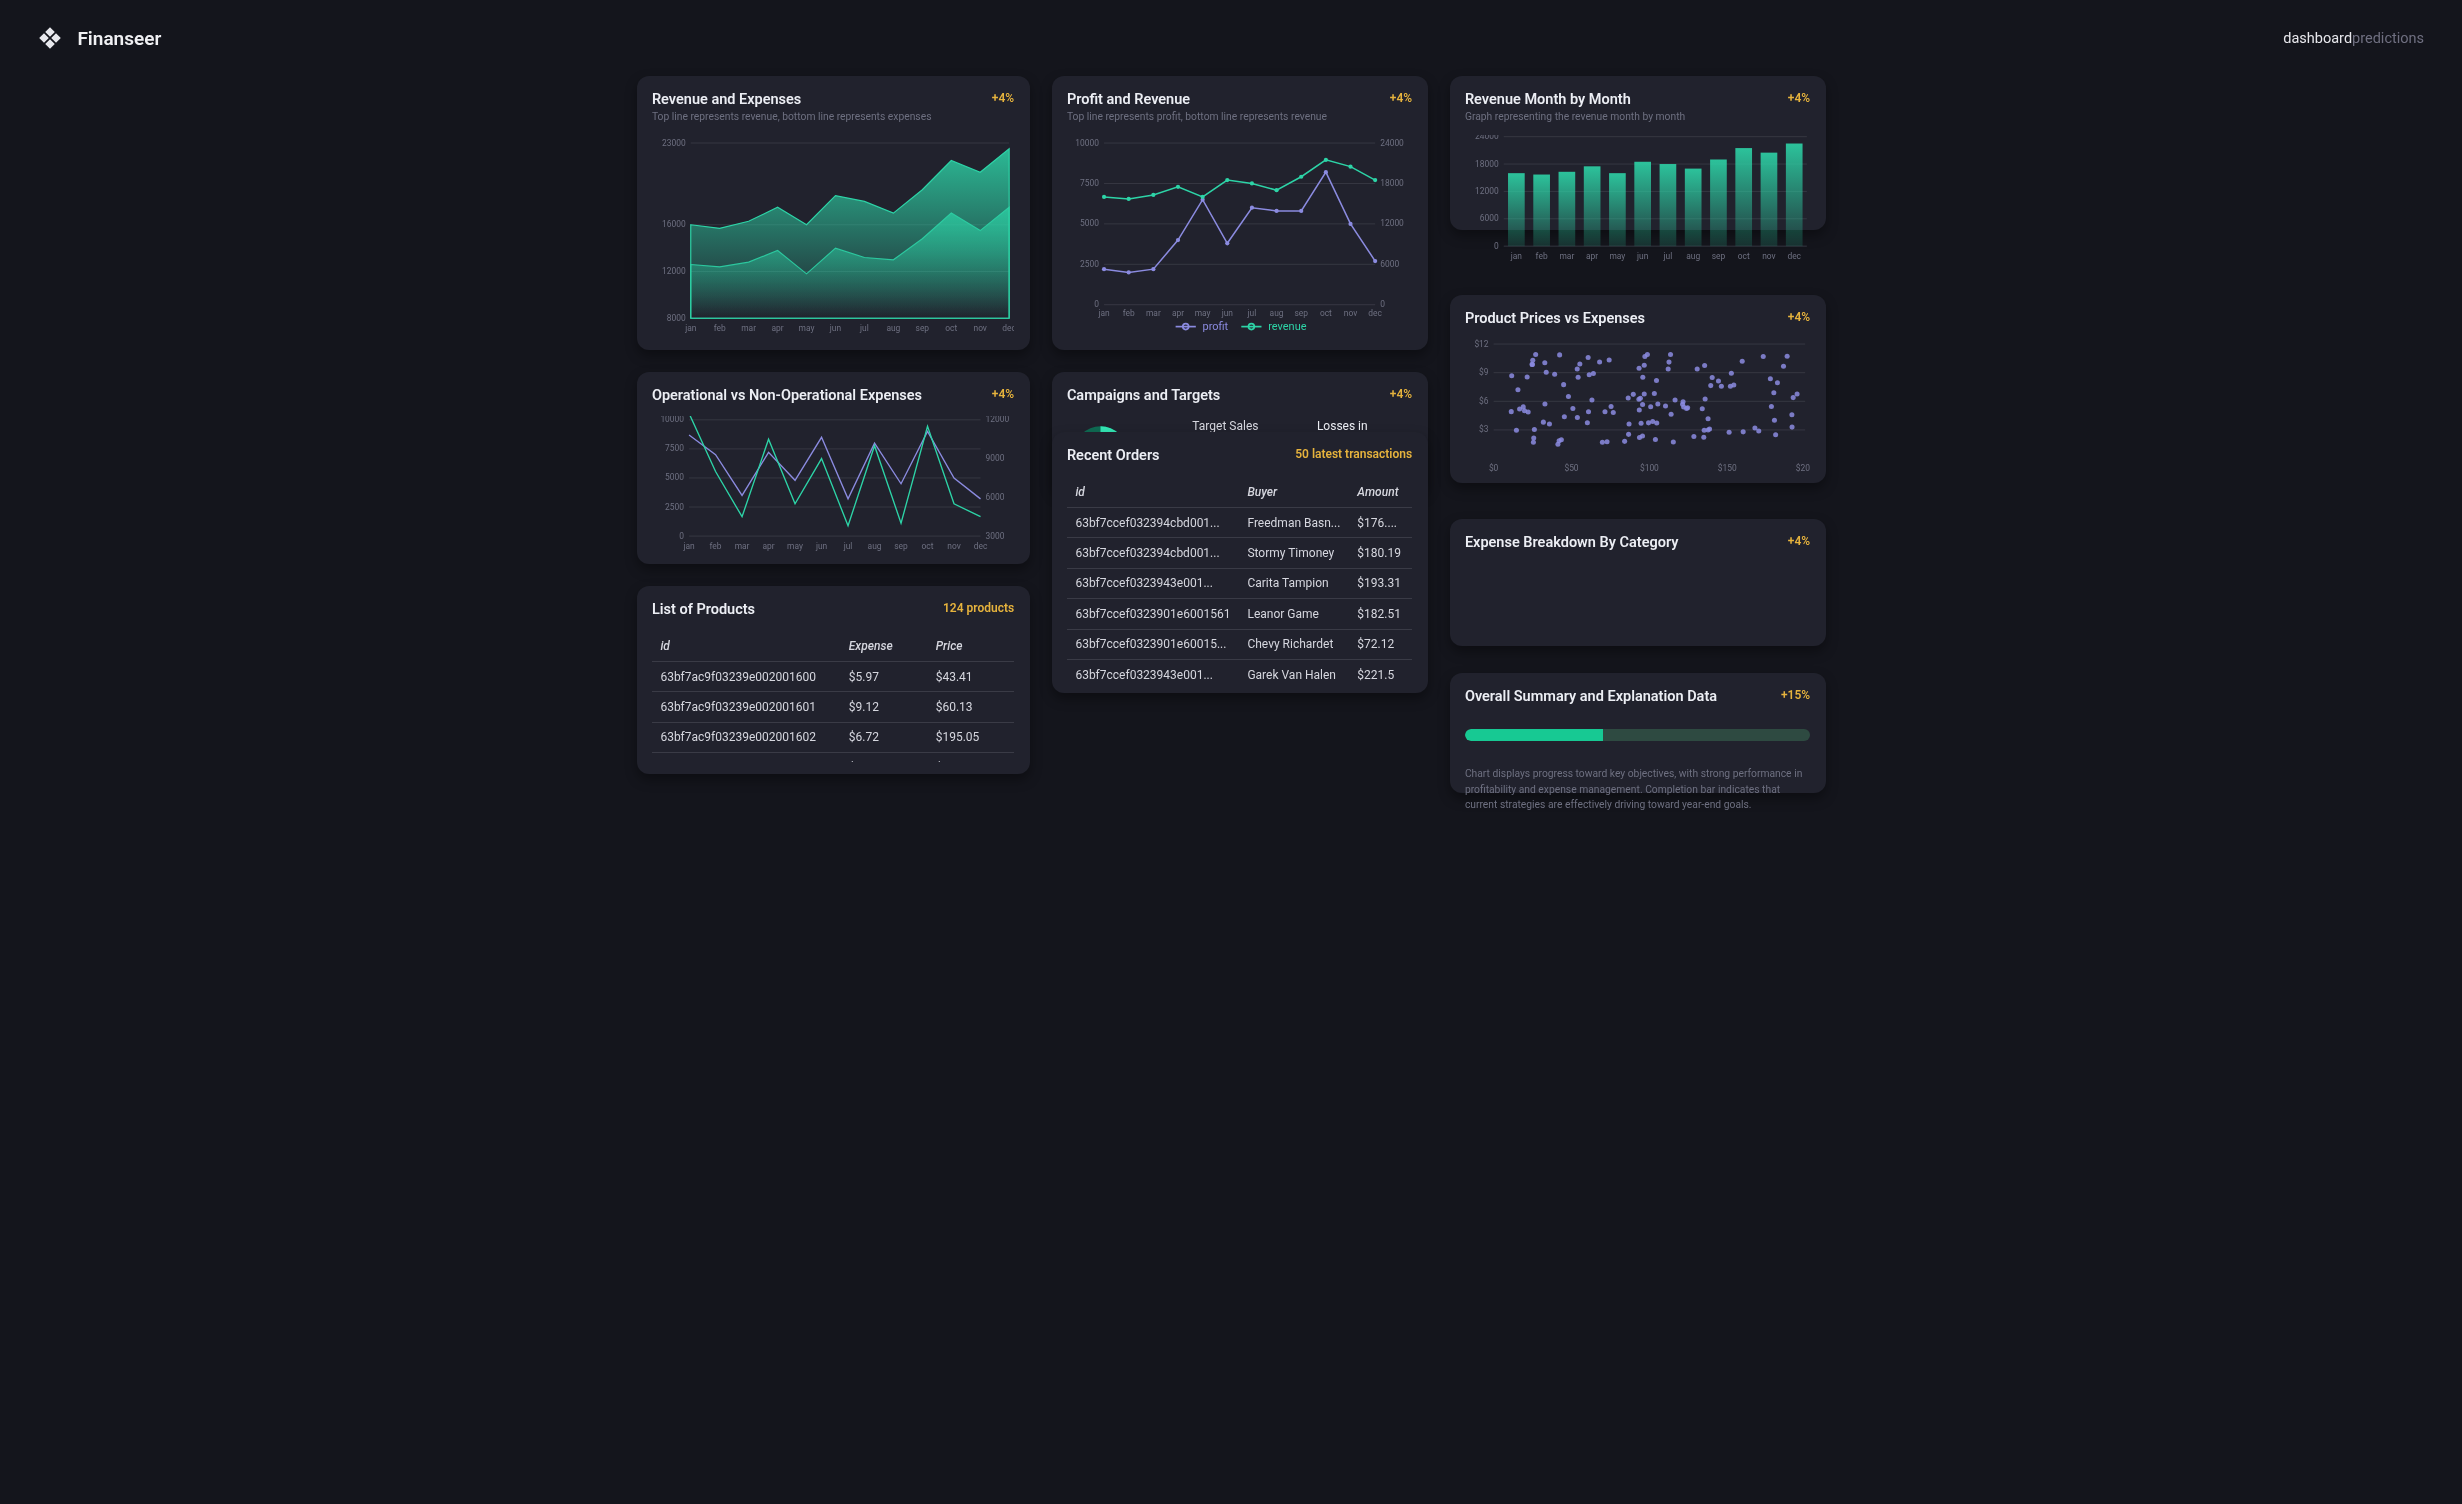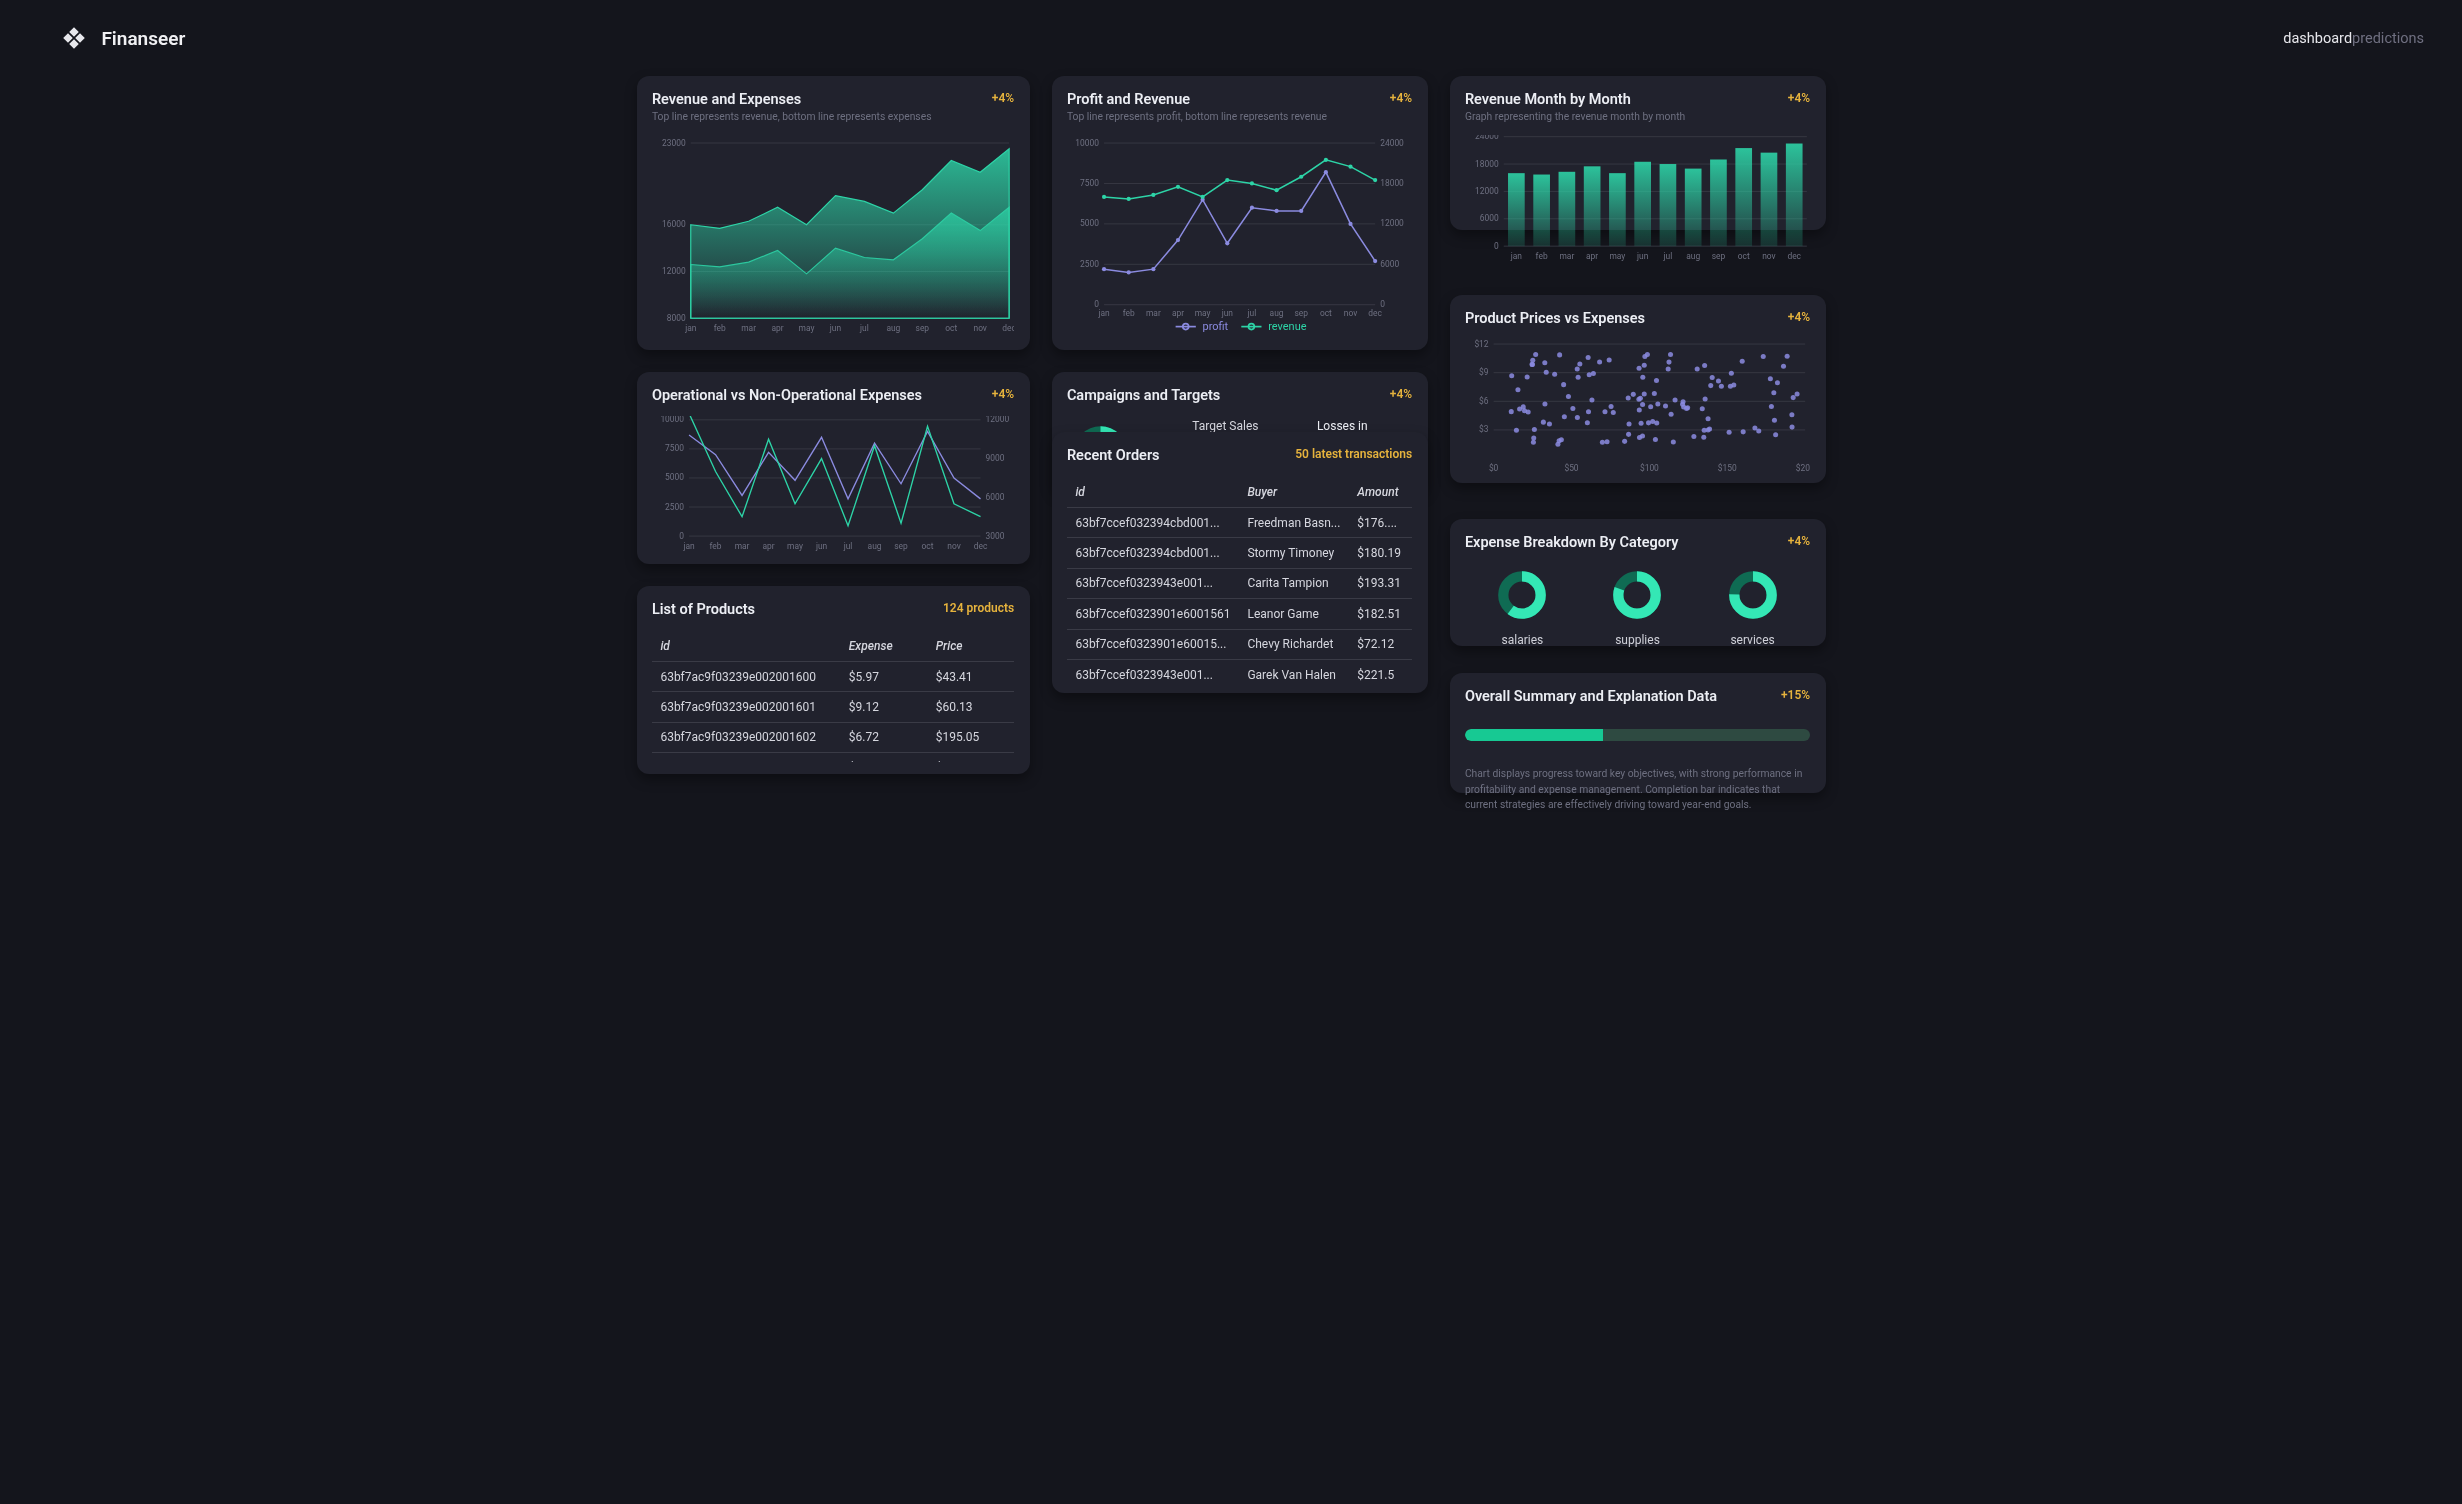--- a/index.html
+++ b/index.html
@@ -11,21 +11,20 @@
     font-size: 12px;
     overflow: hidden;
   }
 
   
   .topbar {
     display: flex;
     align-items: center;
     justify-content: space-between;
     padding: 26px 38px 12px 38px;
-    margin-left: 24px;
   }
   .brand {
     display: flex;
     align-items: center;
     gap: 15.4px;
   }
   .brand-logo {
     width: 24px; height: 24px;
     color: #e7e7ec;
   }
@@ -644,43 +643,20 @@
     </div>
   </div>
 
   <div class="card c-i">
     <div class="card-header">
       <div>
           <div class="card-title">Expense Breakdown By Category</div>
         </div>
       <div class="kpi">+4%</div>
     </div>
-    <div class="rings" id="rings-wrap">
-        <div class="ring-item">
-          <svg width="68" height="60" viewBox="0 0 80 70">
-            <circle cx="40" cy="35" r="22" fill="none" stroke="#0f6b53" stroke-width="12.100000000000001"></circle>
-            <circle cx="40" cy="35" r="22" fill="none" stroke="#34e7b5" stroke-width="12.100000000000001" stroke-dasharray="82.93804605477052 138.23007675795088" transform="rotate(-90 40 35)" stroke-linecap="butt"></circle>
-          </svg>
-          <div class="ring-label">salaries</div>
-        </div>
-        <div class="ring-item">
-          <svg width="68" height="60" viewBox="0 0 80 70">
-            <circle cx="40" cy="35" r="22" fill="none" stroke="#0f6b53" stroke-width="12.100000000000001"></circle>
-            <circle cx="40" cy="35" r="22" fill="none" stroke="#34e7b5" stroke-width="12.100000000000001" stroke-dasharray="110.58406140636072 138.23007675795088" transform="rotate(-90 40 35)" stroke-linecap="butt"></circle>
-          </svg>
-          <div class="ring-label">supplies</div>
-        </div>
-        <div class="ring-item">
-          <svg width="68" height="60" viewBox="0 0 80 70">
-            <circle cx="40" cy="35" r="22" fill="none" stroke="#0f6b53" stroke-width="12.100000000000001"></circle>
-            <circle cx="40" cy="35" r="22" fill="none" stroke="#34e7b5" stroke-width="12.100000000000001" stroke-dasharray="103.67255756846316 138.23007675795088" transform="rotate(-90 40 35)" stroke-linecap="butt"></circle>
-          </svg>
-          <div class="ring-label">services</div>
-        </div>
-      </div>
   </div>
 
   <div class="card c-j">
     <div class="card-header">
       <div>
           <div class="card-title">Overall Summary and Explanation Data</div>
         </div>
       <div class="kpi big">+15%</div>
     </div>
     <div class="summary-bar-wrap">

